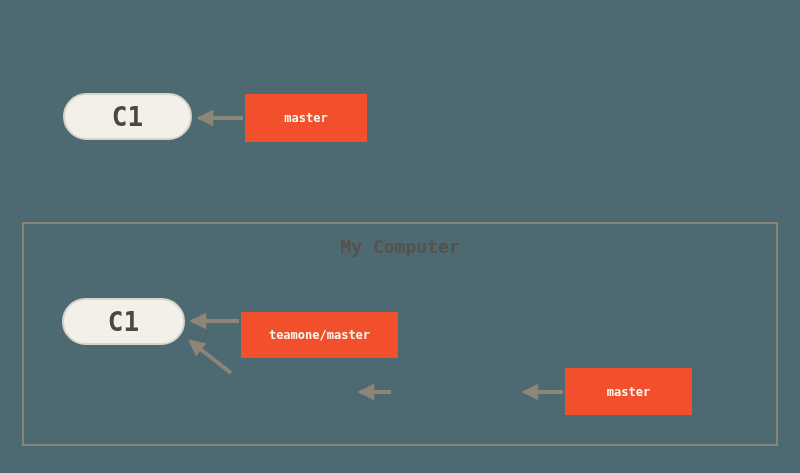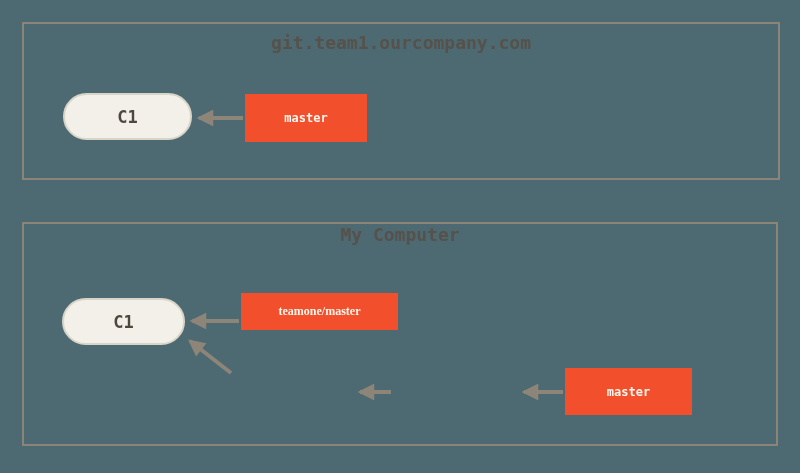--- a/index.html
+++ b/index.html
@@ -35,34 +35,34 @@
   .box-local  { left: 22px; top: 222px; width: 756px; height: 224px; }
   .box-title {
     width: 100%;
     text-align: center;
     color: var(--title-text);
     font-size: 18px;
     font-weight: bold;
     letter-spacing: 0;
   }
   .box-remote .box-title { margin-top: 8px; }
-  .box-local  .box-title { margin-top: 0; }
+  .box-local  .box-title { margin-top: 12px; }
   .node {
     position: absolute;
     display: flex;
     align-items: center;
     justify-content: center;
     font-weight: bold;
   }
   .commit {
     background: var(--commit-fill);
     border: 2px solid var(--commit-border);
     border-radius: 25px;
     color: var(--commit-text);
-    font-size: 17px;
+    font-size: 26px;
   }
   .branch {
     background: var(--branch-fill);
     color: var(--branch-text);
     font-size: 12px;
   }
   .arrows {
     position: absolute;
     left: 0; top: 0;
     width: 800px; height: 473px;
@@ -73,23 +73,20 @@
     stroke-width: 4;
     fill: none;
   }
   .arrowhead-shape { fill: var(--arrow); }
 </style>
 </head>
 <body>
 
 <div class="canvas">
 
-  <div class="box box-remote">
-    <div class="box-title">git.team1.ourcompany.com</div>
-  </div>
 
   <div class="box box-local">
     <div class="box-title">My Computer</div>
   </div>
 
   <svg class="arrows" viewBox="0 0 800 473" xmlns="http://www.w3.org/2000/svg">
     <defs>
       <marker id="arrowhead" viewBox="0 0 10 10" refX="8.5" refY="5" markerWidth="5.5" markerHeight="4.2" orient="auto">
         <path class="arrowhead-shape" d="M 0 0 L 10 5 L 0 10 z"></path>
       </marker>
@@ -98,16 +95,16 @@
     <line class="arrow-line" x1="239" y1="321" x2="192" y2="321" marker-end="url(#arrowhead)"></line>
     <line class="arrow-line" x1="231" y1="373" x2="190" y2="341" marker-end="url(#arrowhead)"></line>
     <line class="arrow-line" x1="391" y1="392" x2="360" y2="392" marker-end="url(#arrowhead)"></line>
     <line class="arrow-line" x1="563" y1="392" x2="524" y2="392" marker-end="url(#arrowhead)"></line>
   </svg>
 
   <div class="node commit" style="left:63px; top:93px; width:129px; height:47px;">C1</div>
   <div class="node branch" style="left:245px; top:94px; width:122px; height:48px;">master</div>
 
   <div class="node commit" style="left:62px; top:298px; width:123px; height:47px;">C1</div>
-  <div class="node branch" style="left:241px; top:293px; width:157px; height:37px;font-family:Liberation Serif, serif;">teamone/master</div>
+  <div class="node branch" style="left:241px; top:312px; width:157px; height:46px;">teamone/master</div>
   <div class="node branch" style="left:565px; top:368px; width:127px; height:47px;">master</div>
 
 </div>
 
 </body></html>

